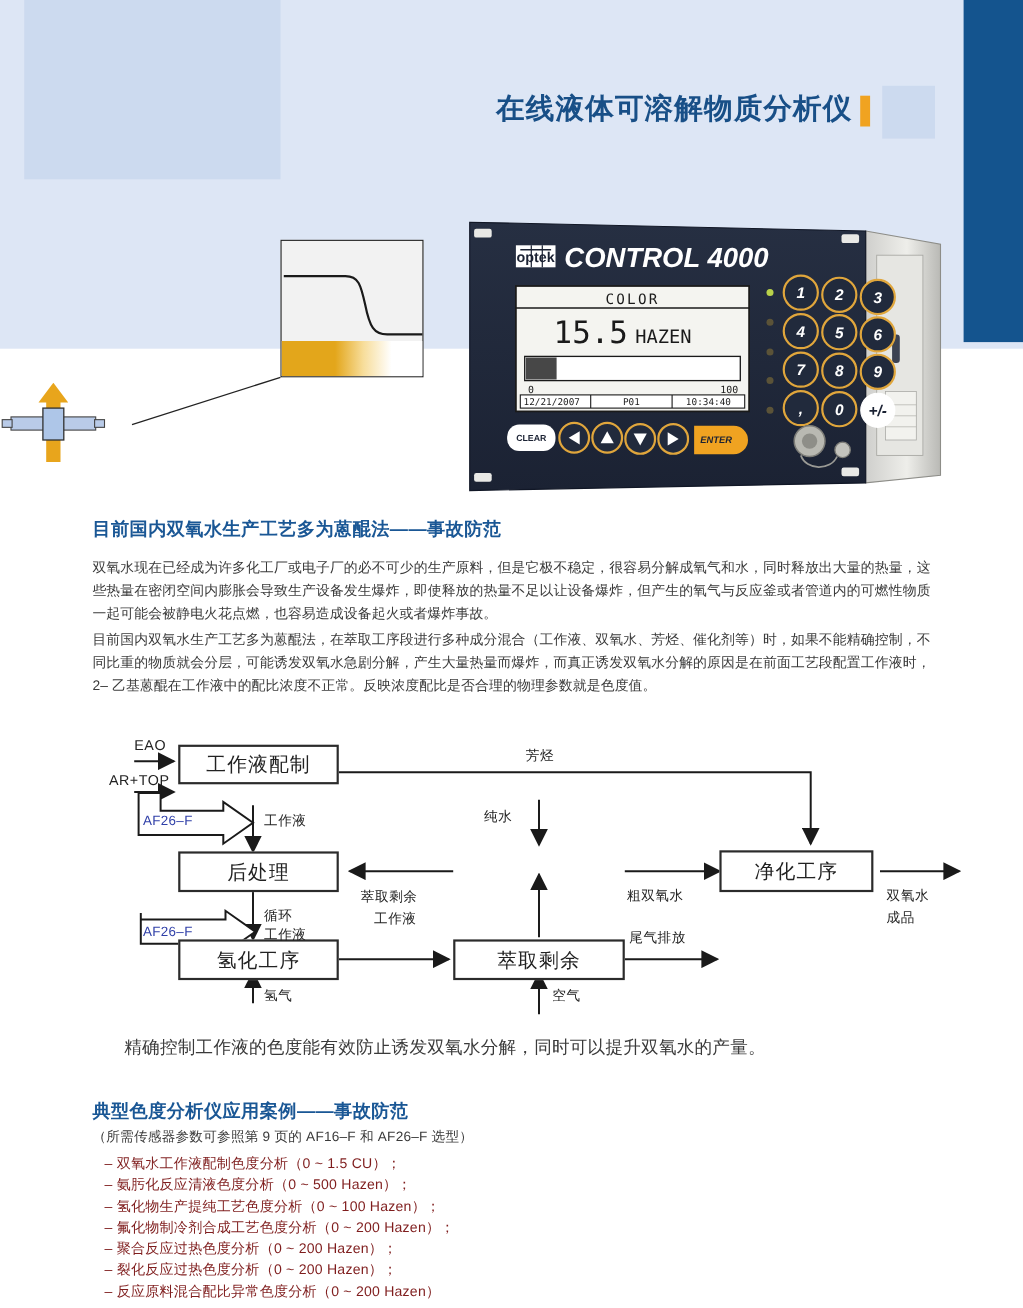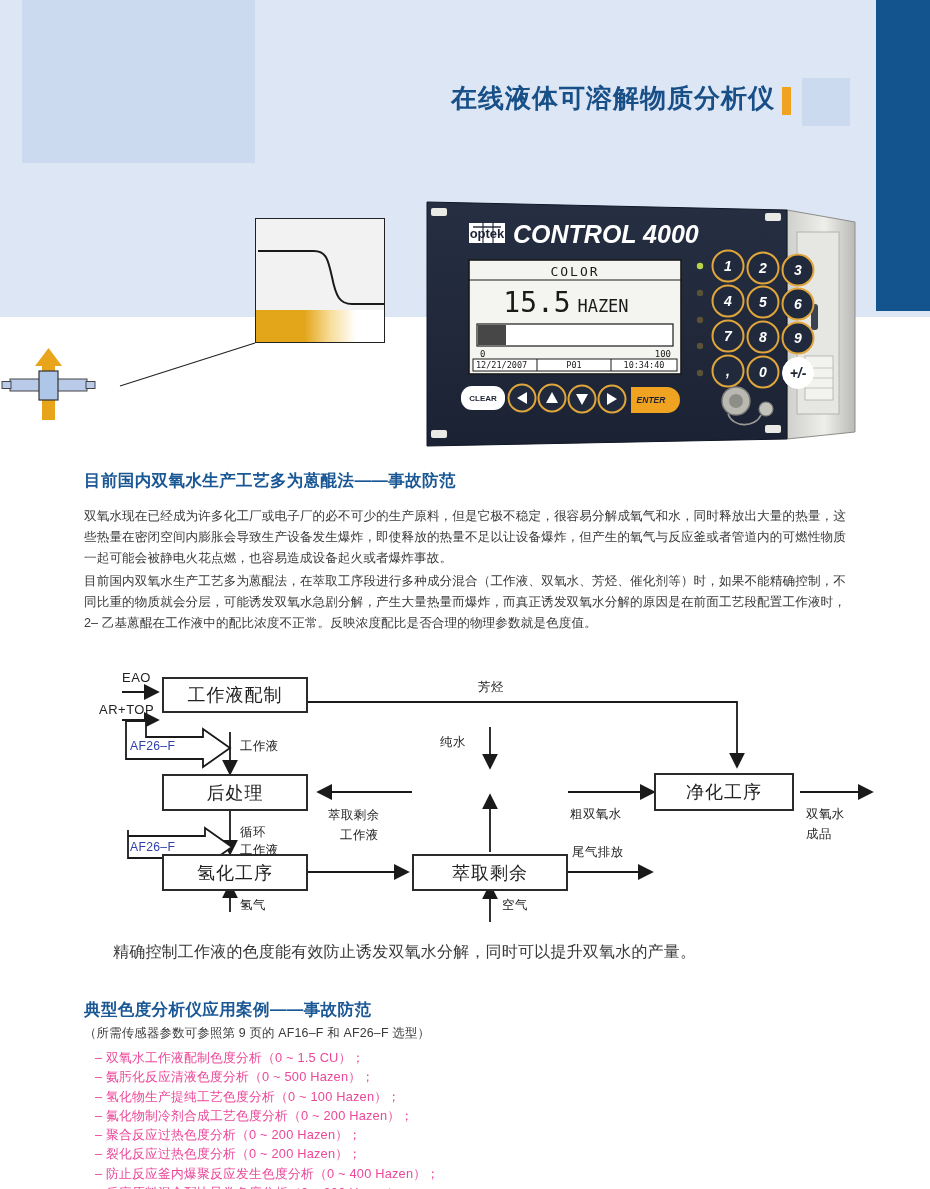--- a/index.html
+++ b/index.html
@@ -42,21 +42,21 @@
   }
   .body-p{
     position:absolute;font-size:12.6px;line-height:21px;color:#3a3a3a;
     text-align:justify;letter-spacing:0.1px;
   }
   .sub-note{position:absolute;font-size:12.4px;color:#3a3a3a;letter-spacing:.2px;}
   .caption{position:absolute;font-size:16px;color:#3a3a3a;letter-spacing:.2px;text-align:center;}
 
   
   .bullets{position:absolute;left:95px;top:1048px;width:700px;}
-  .bullets div{font-size:12.8px;line-height:19.3px;color:#ec4899;letter-spacing:.2px;white-space:nowrap;}
+  .bullets div{font-size:12.8px;line-height:19.3px;color:#7f1d1d;letter-spacing:.2px;white-space:nowrap;}
 
   
   .flow{position:absolute;left:100px;top:672px;width:780px;height:255px;}
   .fbox{
     position:absolute;border:2.2px solid #2b2b2b;background:#fff;
     box-sizing:border-box;display:flex;align-items:center;justify-content:center;
     font-size:18px;color:#222;letter-spacing:1px;
   }
   .flabel{position:absolute;font-size:12.4px;color:#222;white-space:nowrap;letter-spacing:.5px;}
   .aftag{position:absolute;font-size:12.2px;color:#2f3fa8;letter-spacing:.3px;z-index:3;}
@@ -290,17 +290,16 @@
   <div class="h2" style="left:84px;top:999px;">典型色度分析仪应用案例——事故防范</div>
   <div class="sub-note" style="left:84px;top:1025px;">（所需传感器参数可参照第 9 页的 AF16–F 和 AF26–F 选型）</div>
 
   <div class="bullets">
     <div>– 双氧水工作液配制色度分析（0 ~ 1.5 CU）；</div>
     <div>– 氨肟化反应清液色度分析（0 ~ 500 Hazen）；</div>
     <div>– 氢化物生产提纯工艺色度分析（0 ~ 100 Hazen）；</div>
     <div>– 氟化物制冷剂合成工艺色度分析（0 ~ 200 Hazen）；</div>
     <div>– 聚合反应过热色度分析（0 ~ 200 Hazen）；</div>
     <div>– 裂化反应过热色度分析（0 ~ 200 Hazen）；</div>
-    <div>– 防止反应釜内爆聚反应发生色度分析（0 ~ 400 Hazen）；</div>
     <div>– 反应原料混合配比异常色度分析（0 ~ 200 Hazen）</div>
   </div>
 
 </div>
 
 </body></html>

